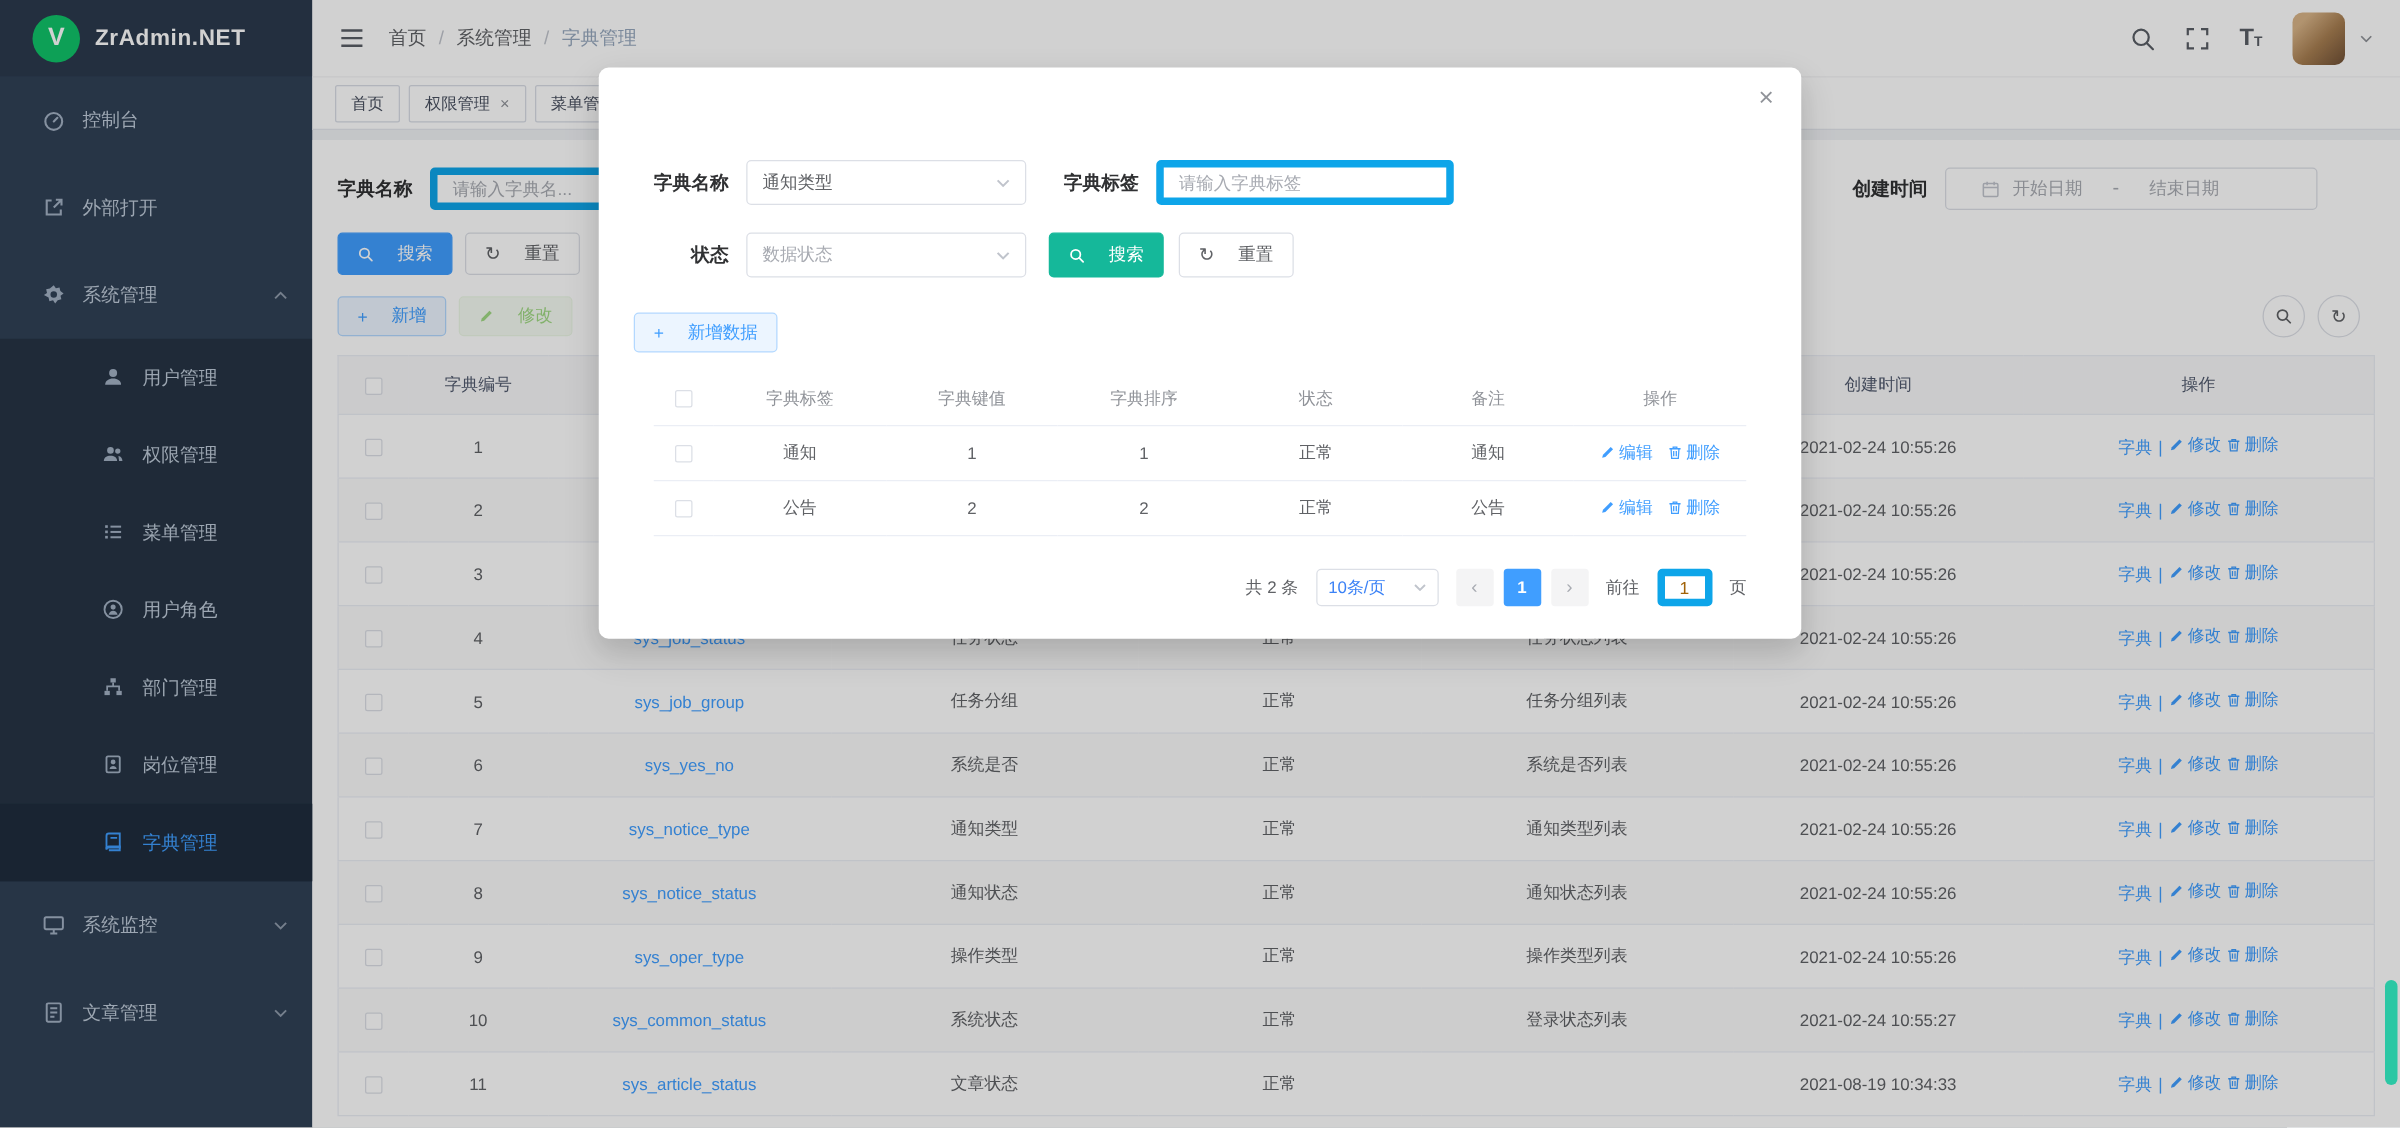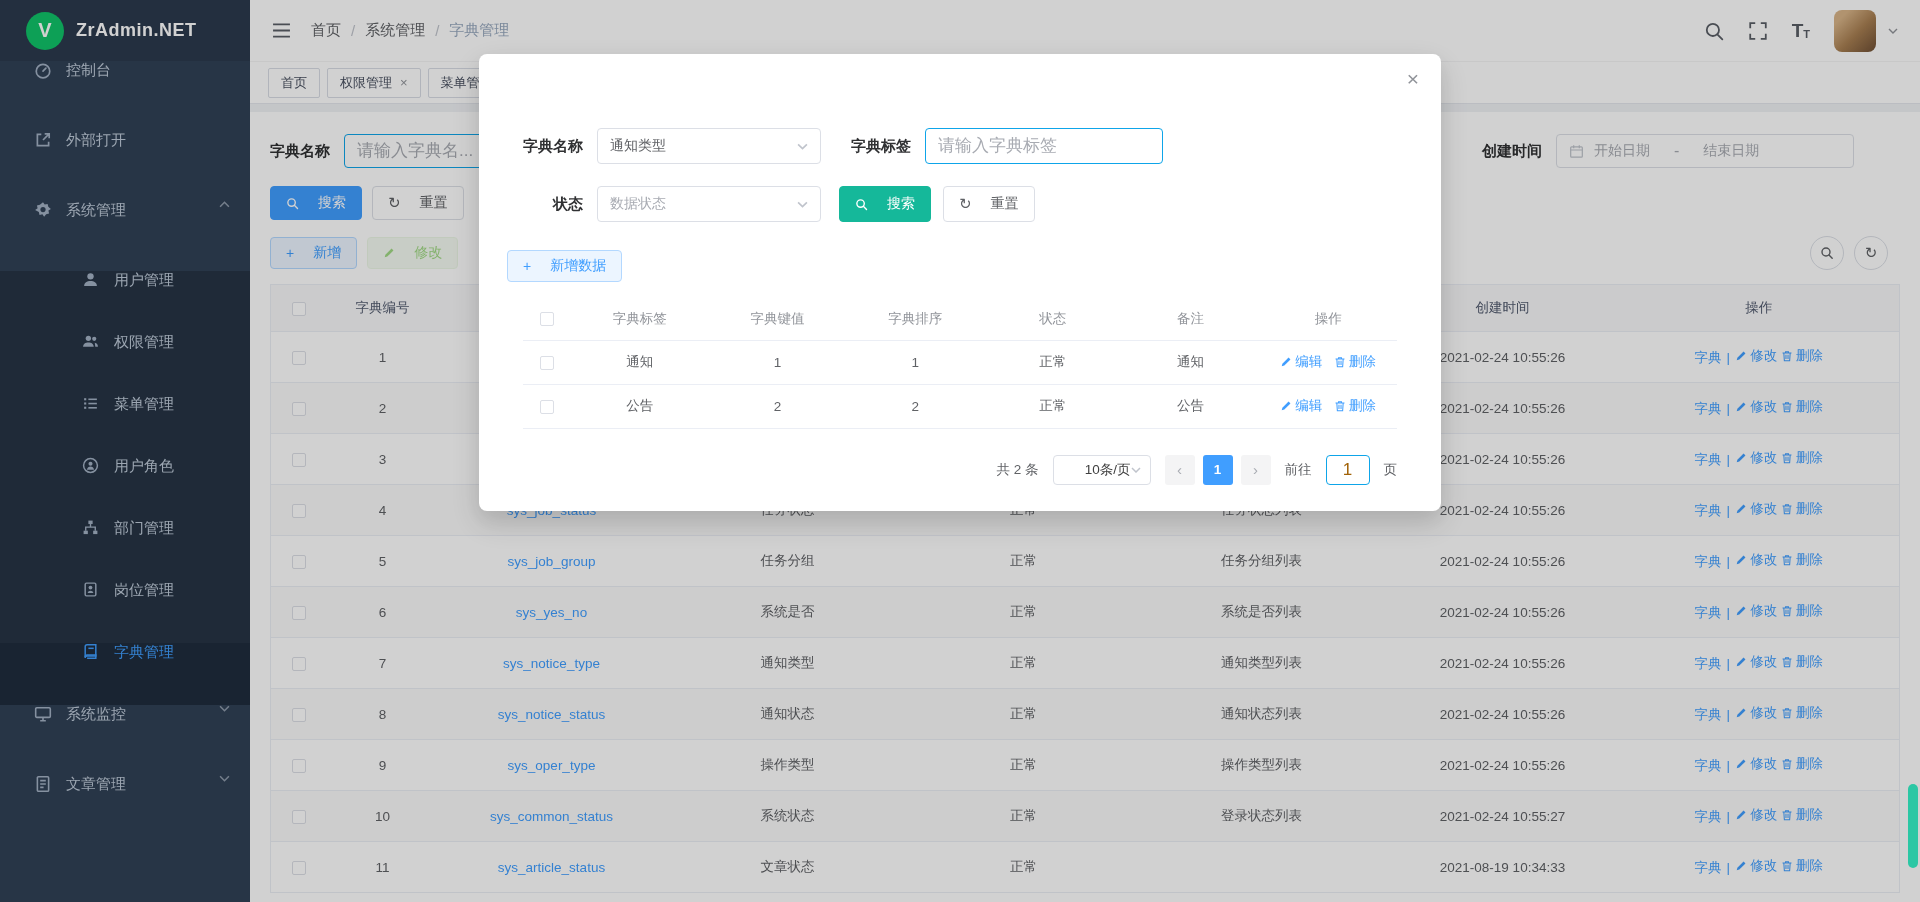--- a/index.html
+++ b/index.html
@@ -6,21 +6,21 @@
   html,body{width:1920px;height:902px;overflow:hidden}
   body{font-family:"Liberation Sans","DejaVu Sans",sans-serif;background:#f0f2f5;position:relative;color:#606266}
   svg{display:block}
   .app{display:flex;height:100%}
 
   
   .sidebar{width:250px;flex-shrink:0;background:#304156;color:#bfcbd9;overflow:hidden}
   .logo{height:61px;display:flex;align-items:center;gap:12px;padding-left:26px;background:#2b3a4d}
   .logo-circle{width:38px;height:38px;border-radius:50%;background:#10c469;color:#fff;font-weight:bold;font-size:20px;display:flex;align-items:center;justify-content:center}
   .logo-title{color:#fff;font-size:18px;font-weight:bold;letter-spacing:.5px}
-  .menu-item{height:70px;display:flex;gap:14px;padding:0 20px 0 34px;font-size:15px;cursor:pointer;position:relative}
+  .menu-item{height:70px;display:flex;align-items:center;gap:14px;padding:0 20px 0 34px;font-size:15px;cursor:pointer;position:relative}
   .menu-item .mi-icon{width:18px;height:18px;color:#a3b1c4;flex-shrink:0}
   .menu-arrow{margin-left:auto;color:#8f9bab}
   .submenu{background:#263445}
   .submenu .menu-item{height:62px;padding-left:82px;font-size:15px}
   .menu-item.active{color:#409eff;background:#1f2d3d}
   .menu-item.active .mi-icon{color:#409eff}
 
   
   .main{flex:1;display:flex;flex-direction:column;min-width:0;background:#f0f2f5}
   .navbar{height:61px;background:#fff;display:flex;align-items:center;gap:20px;padding:0 22px}
@@ -37,25 +37,25 @@
   .avatar-caret{color:#909399;margin-left:-12px;cursor:pointer}
 
   .tabbar{height:43px;background:#fff;border-top:1px solid #f4f4f5;border-bottom:1px solid #e4e7ed;display:flex;align-items:center;gap:7px;padding:0 18px}
   .tab{height:30px;display:flex;align-items:center;gap:8px;padding:0 12px;border:1px solid #d8dce5;background:#fff;color:#495060;font-size:13px;cursor:pointer;border-radius:2px}
   .tab-close{color:#909399;font-size:13px;line-height:1;cursor:pointer}
 
   .content{flex:1;background:#fff;margin-top:8px;padding:20px 20px 0;overflow:hidden}
 
   .filter-row{display:flex;align-items:center;margin:2px 0 18px}
   .f-label{font-size:15px;font-weight:bold;color:#303133;margin-right:14px;white-space:nowrap}
-  .input{height:34px;border:1px solid #0ea5e9;border-radius:4px;padding:0 12px;font-size:17px;color:#a16207;font-family:inherit;outline:none}
+  .input{height:34px;border:6px solid #0ea5e9;border-radius:4px;padding:0 12px;font-size:14px;color:#a16207;font-family:inherit;outline:none}
   .input::placeholder{color:#a8abb2;text-overflow:ellipsis}
   .name-input{width:212px}
   .spacer{flex:1}
-  .date-range{width:298px;height:34px;border:1px solid #dcdfe6;border-radius:4px;display:flex;align-items:center;padding:0 12px;gap:10px;background:#fff;margin-right:46px;cursor:pointer}
+  .date-range{width:298px;height:34px;border:1px solid #dcdfe6;border-radius:4px;display:flex;align-items:center;padding:0 28px;gap:10px;background:#fff;margin-right:46px;cursor:pointer}
   .date-range .ph{color:#a8abb2;font-size:14px}
   .date-range .dsep{color:#a8abb2;margin:0 14px}
   .cal-icon{color:#c0c4cc}
 
   .btn{height:34px;border-radius:4px;border:1px solid transparent;display:inline-flex;align-items:center;gap:19px;padding:0 15px;font-size:14px;cursor:pointer;font-family:inherit;white-space:nowrap}
   .btn-primary{background:#409eff;border-color:#409eff;color:#fff}
   .btn-plain{background:#fff;border-color:#dcdfe6;color:#606266}
   .btn-add{background:#ecf5ff;border-color:#b3d8ff;color:#409eff;height:32px}
   .btn-edit-dis{background:#f0f9eb;border-color:#e1f3d8;color:#67c23a;height:32px;opacity:.62;cursor:not-allowed}
   .btn-teal{background:#15b89a;border-color:#15b89a;color:#fff}
@@ -88,21 +88,21 @@
   .m-input{width:238px;height:36px}
   .flabel2{margin-left:14px}
   .m-btns{display:flex;gap:12px;margin-left:18px}
   .m-btn{height:36px}
   .btn-adddata{margin:28px 0 0;display:inline-flex}
   .m-table-wrap{margin:16px 16px 0}
   table.mgrid{width:100%;border-collapse:collapse;table-layout:fixed;font-size:13.5px}
   table.mgrid th{color:#909399;font-weight:normal;height:42px;border-bottom:1px solid #ebeef5;text-align:center}
   table.mgrid td{height:44px;border-bottom:1px solid #ebeef5;text-align:center;color:#606266}
   .pagination{display:flex;align-items:center;justify-content:flex-end;gap:14px;margin:26px 16px 0;font-size:13.5px;color:#606266}
-  .size-sel{width:98px;height:30px;border:1px solid #dcdfe6;border-radius:4px;display:flex;align-items:center;justify-content:flex-end;padding:0 9px;cursor:pointer;color:#404040}
+  .size-sel{width:98px;height:30px;border:1px solid #dcdfe6;border-radius:4px;display:flex;align-items:center;justify-content:space-between;padding:0 9px;cursor:pointer;color:#3b82f6}
   .pg-btn{width:30px;height:30px;border-radius:3px;background:#f4f4f5;color:#a8abb2;display:flex;align-items:center;justify-content:center;font-size:15px;cursor:pointer;border:none}
   .pg-num{width:30px;height:30px;border-radius:3px;background:#409eff;color:#fff;display:flex;align-items:center;justify-content:center;font-weight:bold;cursor:pointer}
   .pager{display:flex;align-items:center;gap:8px}
   .goto-input{width:44px;height:30px;text-align:center;padding:0 4px}
 
   
   .scroll-thumb{position:fixed;right:2px;top:784px;width:10px;height:84px;border-radius:5px;background:#2bc7a4;z-index:60}
 </style>
 </head>
 <body>

